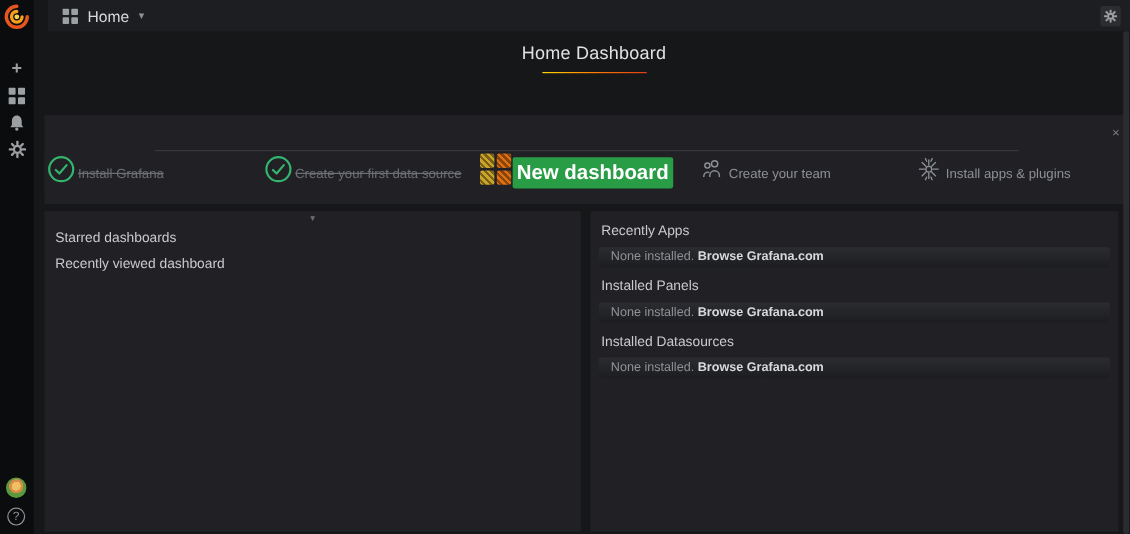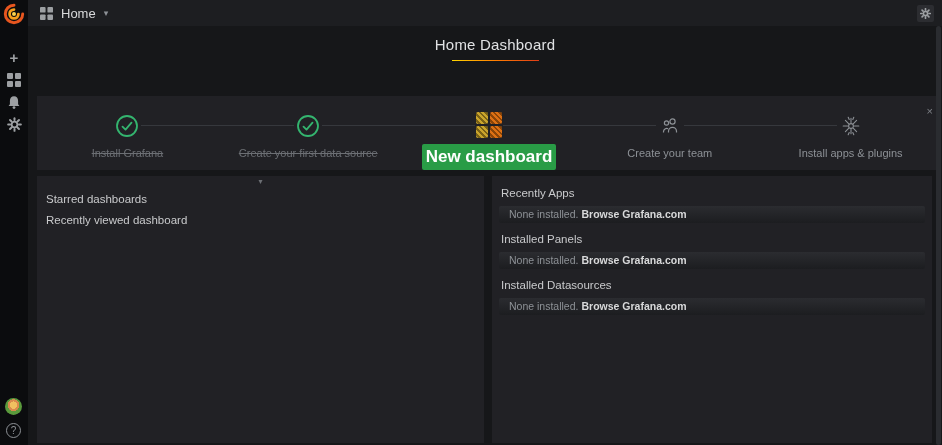--- a/index.html
+++ b/index.html
@@ -31,21 +31,21 @@
     cursor:pointer;
   }
   .help-icon {
     position:absolute; left:6px; bottom:7px; width:15px; height:15px;
     border:1px solid #8d9196; border-radius:50%;
     color:#8d9196; font-size:10px; line-height:13px; text-align:center; cursor:pointer;
   }
 
   
   .topbar {
-    position:absolute; left:28px; right:0; top:0; height:26px;
+    position:absolute; left:40px; right:0; top:0; height:26px;
     background:#1d1e21; display:flex; align-items:center;
   }
   .topbar-left { display:flex; align-items:center; gap:8px; padding-left:12px; cursor:pointer; }
   .breadcrumb { color:#d8d9da; font-size:13px; }
   .caret { color:#8d9196; font-size:9px; }
   .topbar-gear {
     position:absolute; right:8px; top:5px; width:17px; height:17px;
     background:#2c2d31; border-radius:2px;
     display:flex; align-items:center; justify-content:center; cursor:pointer;
   }
@@ -62,21 +62,21 @@
   .onboard {
     position:absolute; left:37px; top:96px; width:904px; height:74px;
     background:#212125;
   }
   .connector { position:absolute; left:92px; right:92px; top:29px; height:1px; background:#36383d; }
   .onboard-close {
     position:absolute; right:8px; top:10px; color:#7d8086; font-size:11px;
     line-height:10px; cursor:pointer;
   }
   .steps { display:flex; height:100%; position:relative; }
-  .step { flex:1; display:flex; flex-direction:column; align-items:center; padding-top:16px; }
+  .step { flex:1; display:flex; flex-direction:row; align-items:center; padding-top:16px; }
   .step-icon {
     width:28px; height:28px; display:flex; align-items:center; justify-content:center;
     background:#212125; position:relative; z-index:1;
   }
   .step-label { margin-top:7px; font-size:11px; color:#8d9196; }
   .step-label.done { color:#6c6f74; text-decoration:line-through; }
   .dash-icon { width:26px; height:26px; display:grid; grid-template-columns:12px 12px; grid-template-rows:12px 12px; gap:2px; }
   .dash-icon .sq { border-radius:2px; }
   .dash-icon .sq.y { background:repeating-linear-gradient(45deg,#caa42c 0 2px,#7a6116 2px 4px); }
   .dash-icon .sq.o { background:repeating-linear-gradient(45deg,#dd7014 0 2px,#8a4508 2px 4px); }

